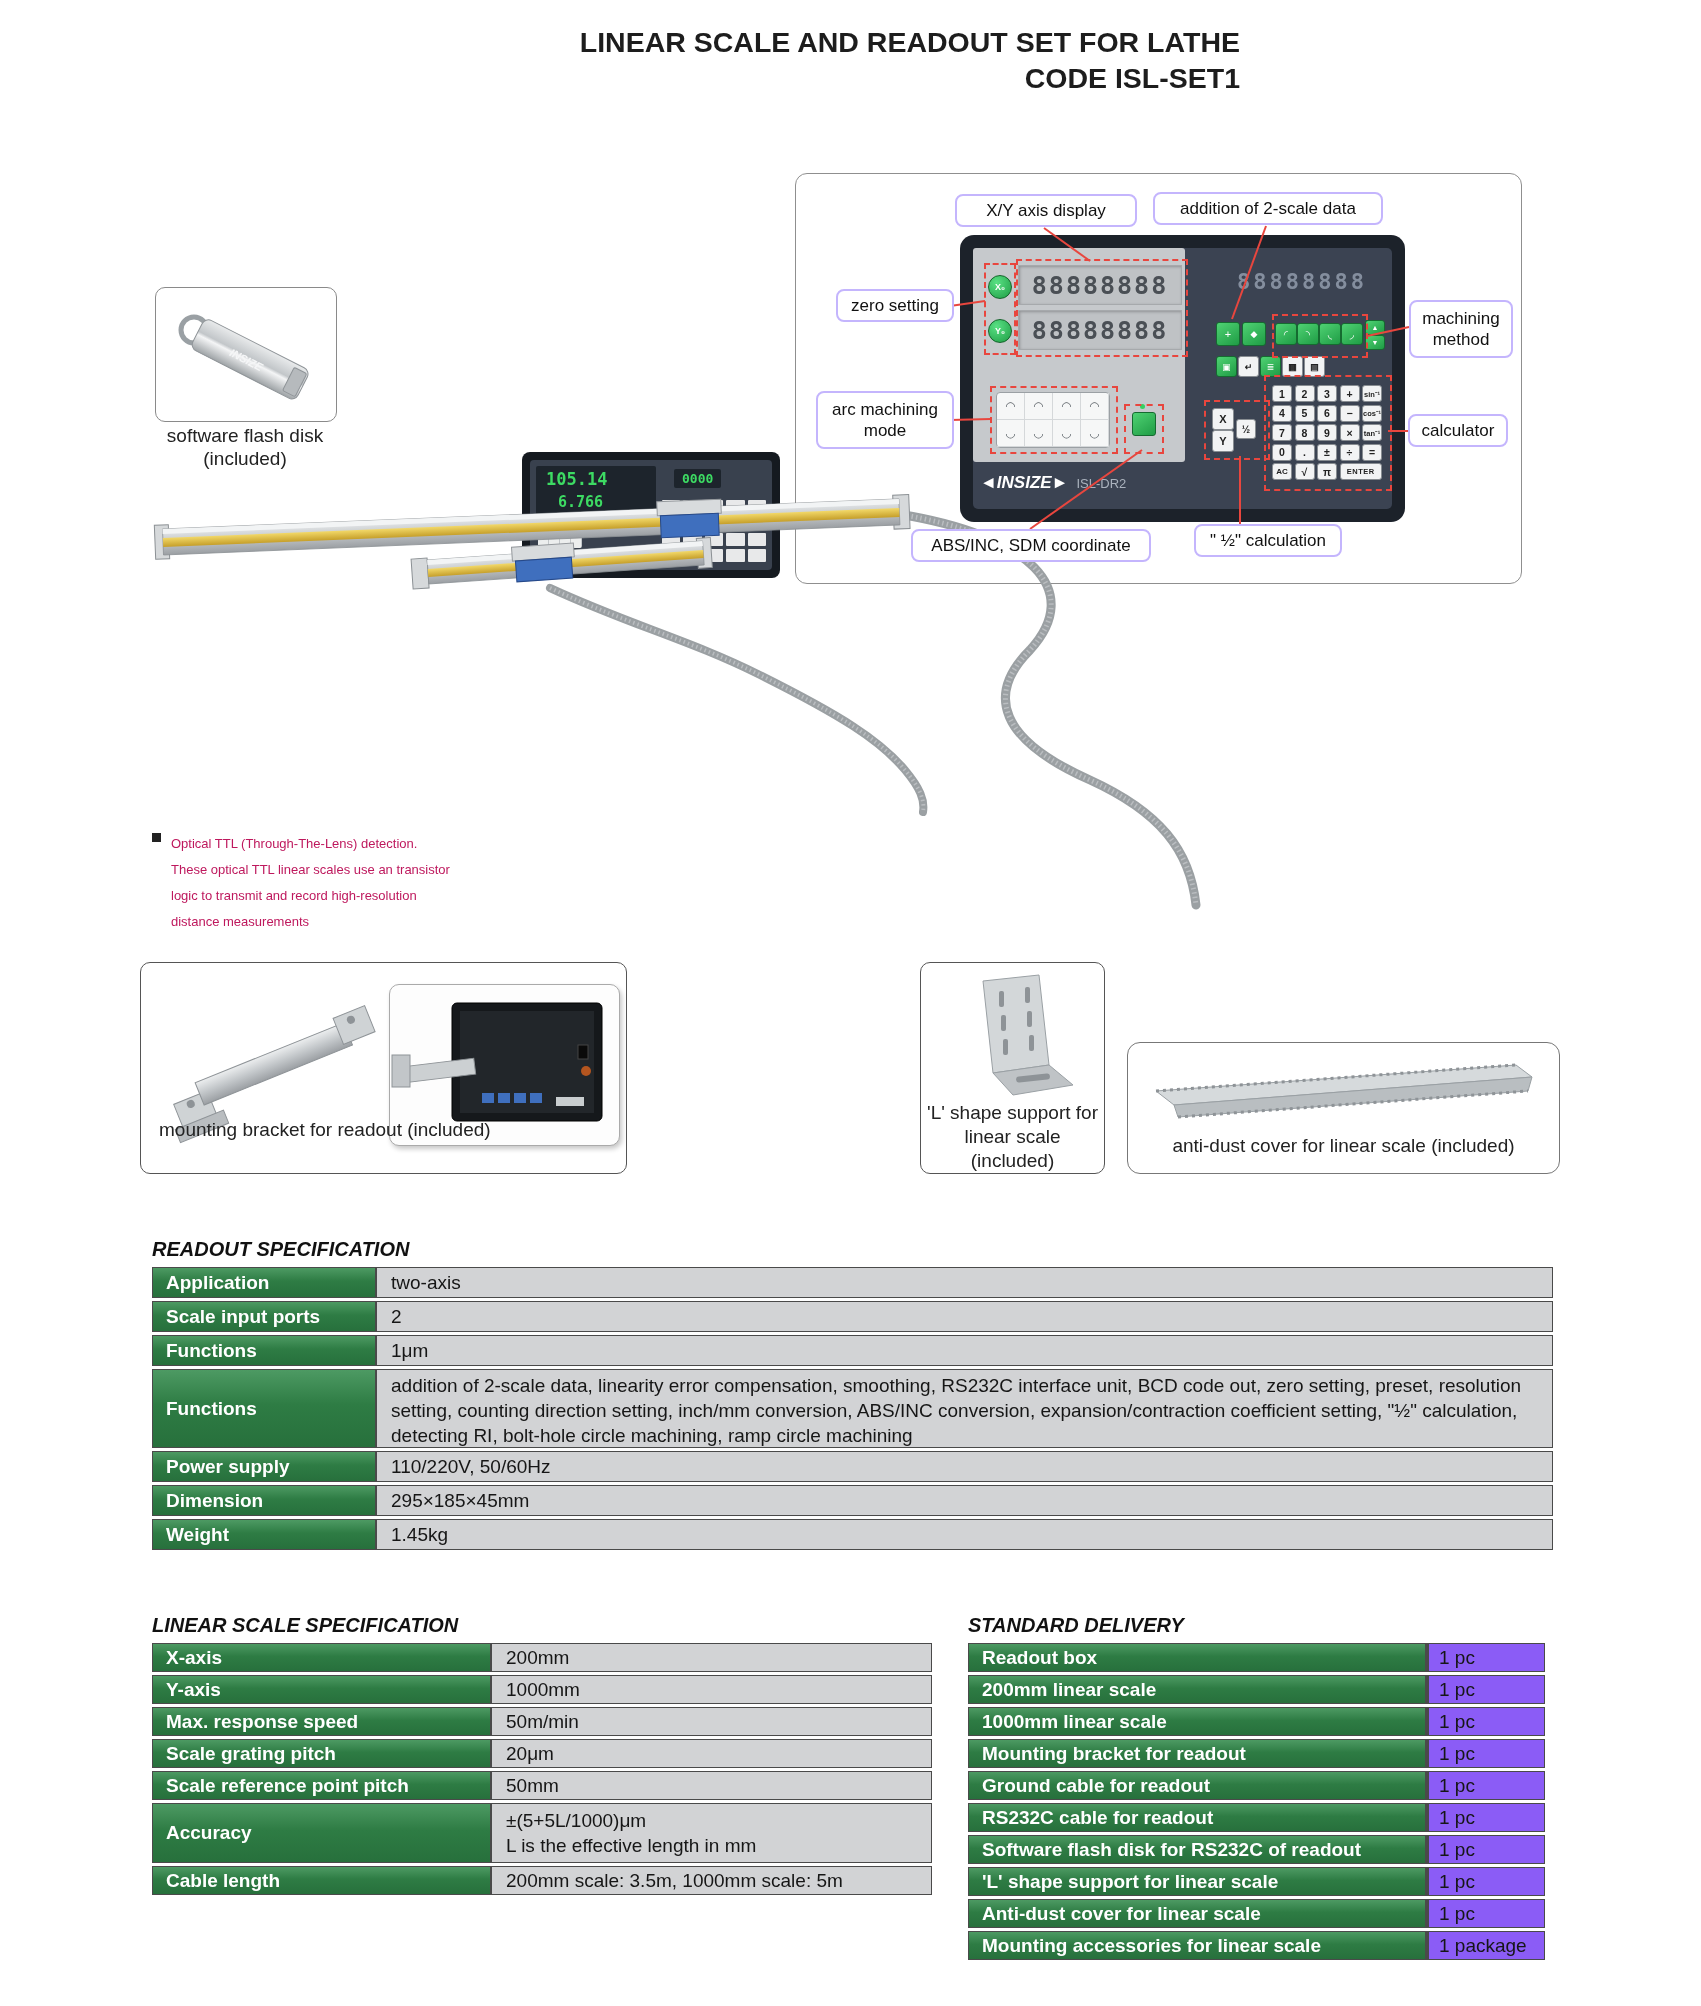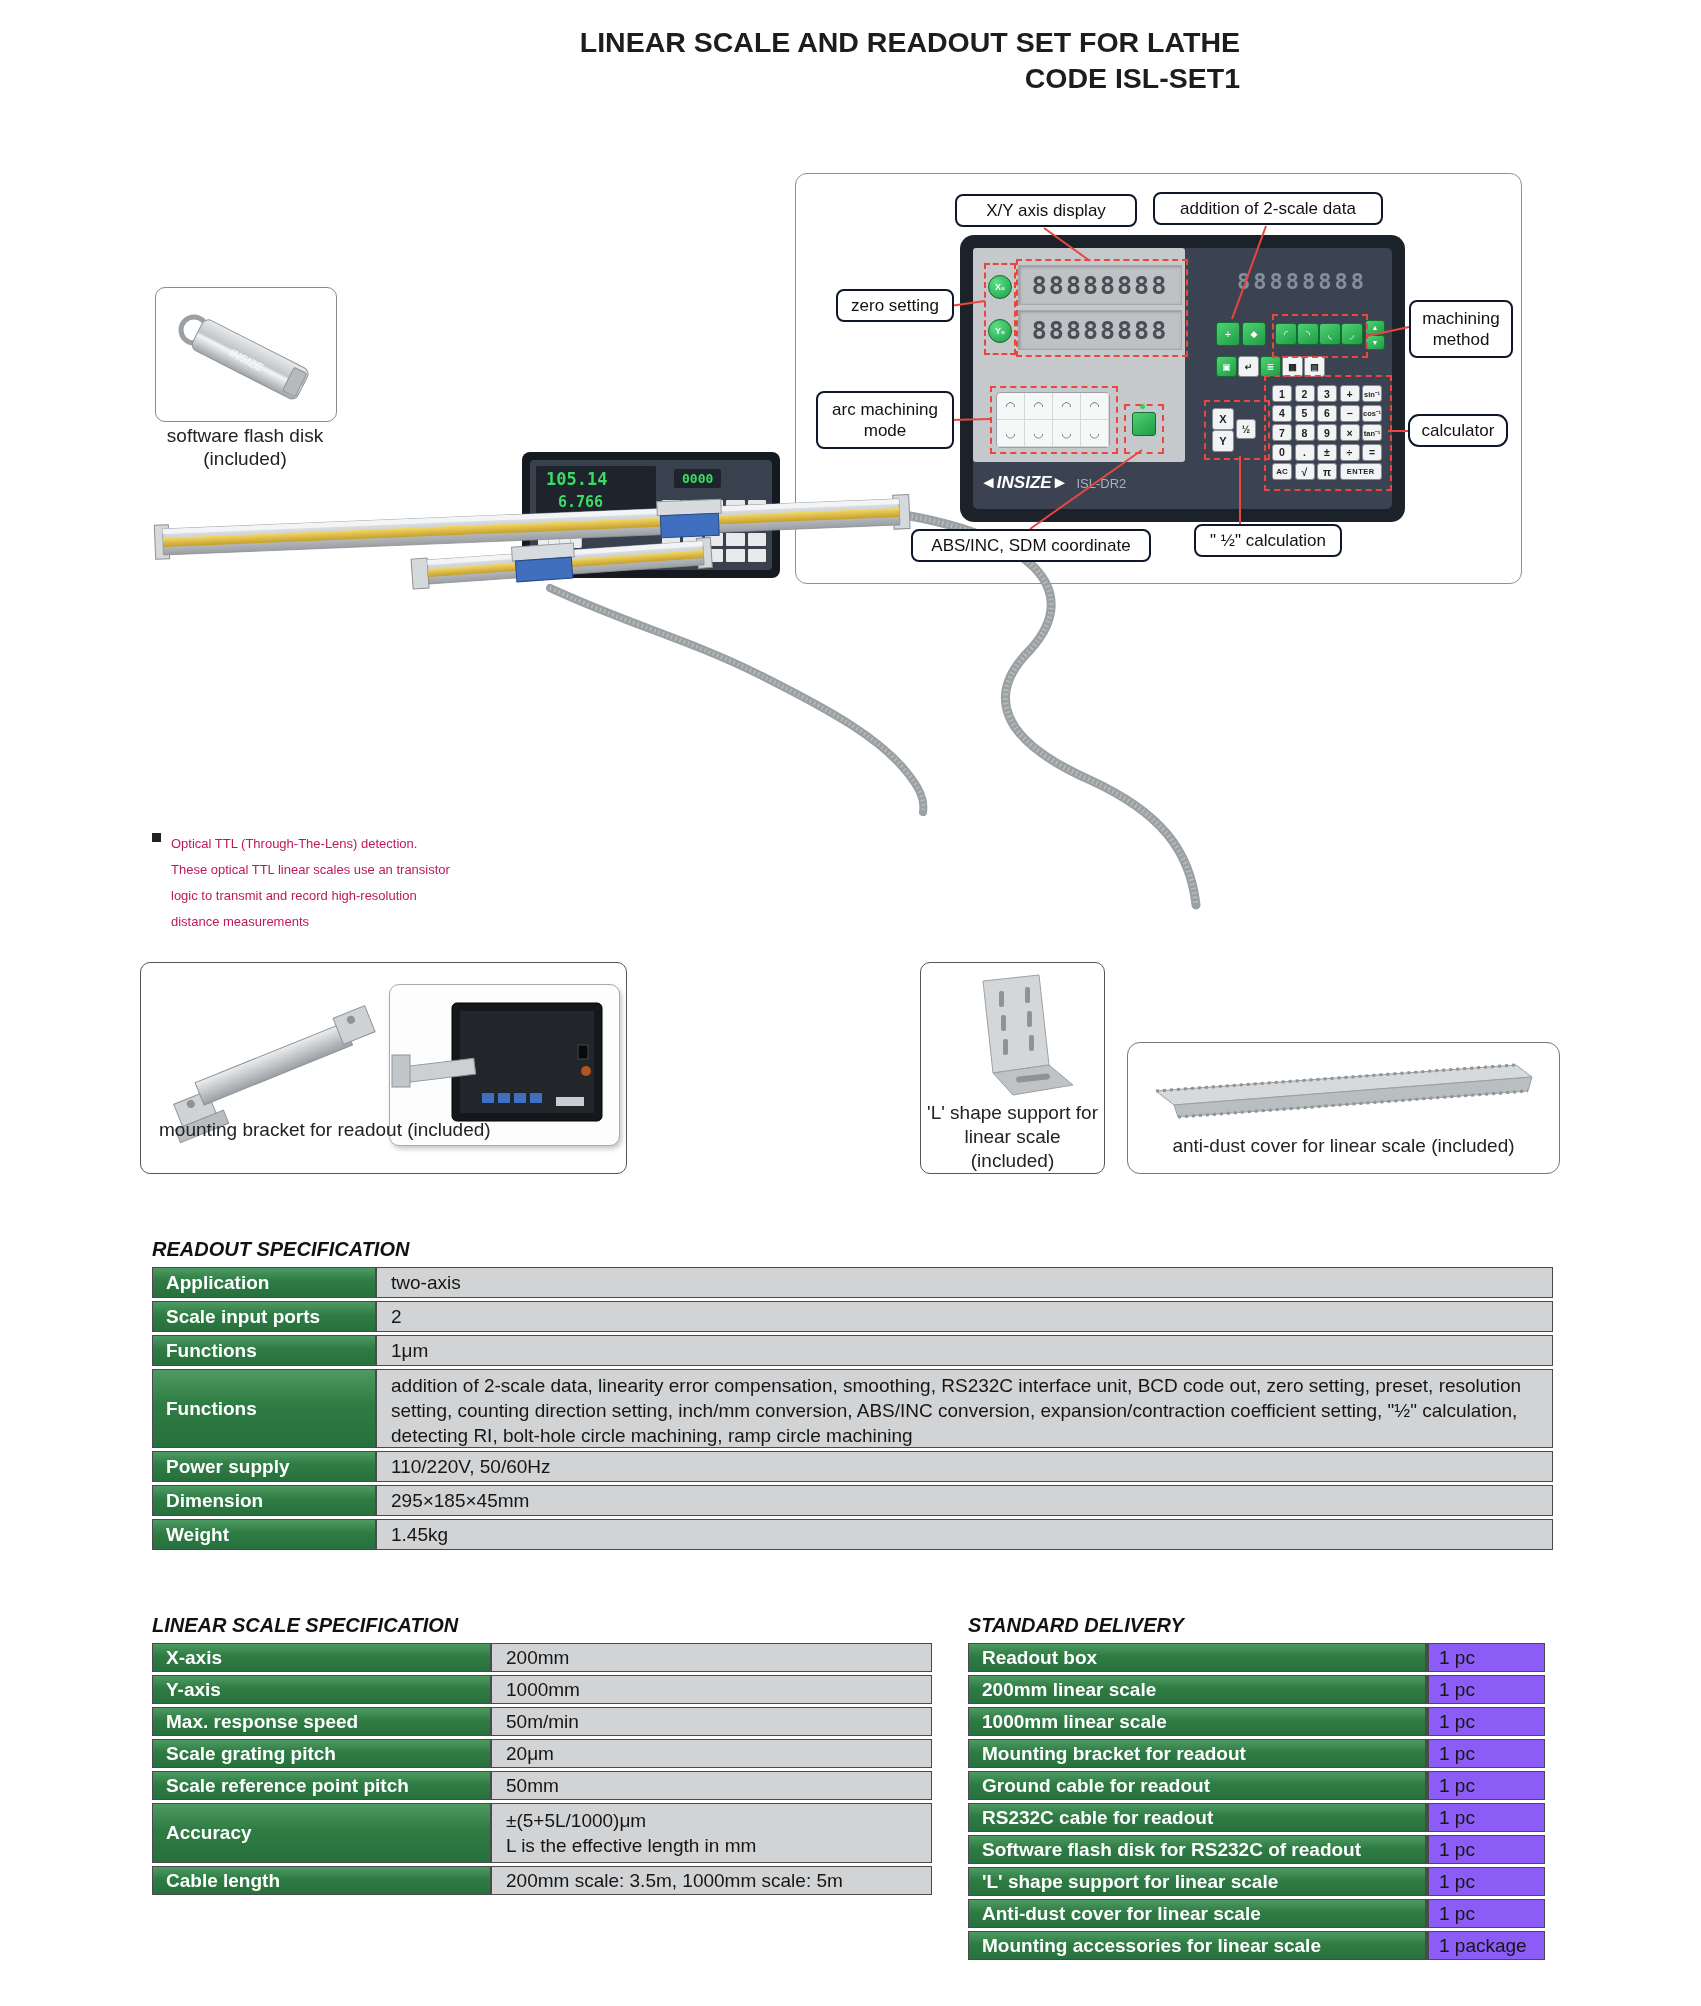--- a/index.html
+++ b/index.html
@@ -4,21 +4,21 @@
 <style>
   html,body{margin:0;padding:0;}
   body{width:1701px;height:2006px;position:relative;background:#ffffff;
        font-family:"Liberation Sans",sans-serif;overflow:hidden;color:#1a1a1a;}
   
   .title{position:absolute;left:540px;top:24px;width:700px;text-align:right;
          font-size:28.5px;line-height:36px;font-weight:bold;color:#1d1d1d;}
   
   .panel{position:absolute;left:795px;top:173px;width:725px;height:409px;
          border:1px solid #8f8f8f;border-radius:12px;background:#fff;}
-  .callout{position:absolute;background:#fff;border:2px solid #0f172a;border-radius:8px;
+  .callout{position:absolute;background:#fff;border:2px solid #c4b5fd;border-radius:8px;
            font-size:17px;line-height:21px;padding:4px 8px;text-align:center;color:#111;
            z-index:7;display:flex;align-items:center;justify-content:center;}
   .rdash{position:absolute;border:2px dashed #e8463e;z-index:6;pointer-events:none;}
   .lines{position:absolute;left:795px;top:173px;width:725px;height:409px;z-index:5;}
   
   .device{position:absolute;left:960px;top:235px;width:445px;height:287px;background:#1c222a;
           border-radius:14px;z-index:3;}
   .face{position:absolute;left:13px;top:13px;width:419px;height:261px;background:#3b4352;border-radius:5px;}
   .graypanel{position:absolute;left:13px;top:13px;width:212px;height:214px;background:#c6c9cc;border-radius:3px;}
   .zerobtn{position:absolute;width:22px;height:22px;border-radius:50%;
@@ -178,21 +178,21 @@
   <line x1="613" y1="258" x2="593" y2="258" stroke="#e8463e" stroke-width="2"></line>
   <line x1="235" y1="356" x2="347" y2="277" stroke="#e8463e" stroke-width="2"></line>
   <line x1="445" y1="351" x2="445" y2="283" stroke="#e8463e" stroke-width="2"></line>
 </svg>
 
 <div class="callout" style="left:955px;top:194px;width:162px;">X/Y axis display</div>
 <div class="callout" style="left:1153px;top:192px;width:210px;">addition of 2-scale data</div>
 <div class="callout" style="left:836px;top:289px;width:98px;">zero setting</div>
 <div class="callout" style="left:816px;top:391px;width:118px;height:46px;">arc machining mode</div>
 <div class="callout" style="left:1409px;top:300px;width:84px;height:46px;">machining method</div>
-<div class="callout" style="left:1408px;top:414px;width:80px;border-radius:11px;">calculator</div>
+<div class="callout" style="left:1408px;top:414px;width:80px;">calculator</div>
 <div class="callout" style="left:911px;top:529px;width:220px;">ABS/INC, SDM coordinate</div>
 <div class="callout" style="left:1194px;top:524px;width:128px;">" ½" calculation</div>
 
 <div class="photobox" style="left:155px;top:287px;width:180px;height:133px;border-color:#8a8a8a;">
   <svg width="180" height="133" viewBox="0 0 180 133">
     <defs>
       <linearGradient id="mtl" x1="0" y1="0" x2="0" y2="1">
         <stop offset="0" stop-color="#e9ebec"></stop>
           <stop offset=".45" stop-color="#c2c6c9"></stop>
         <stop offset=".55" stop-color="#f4f5f6"></stop>

